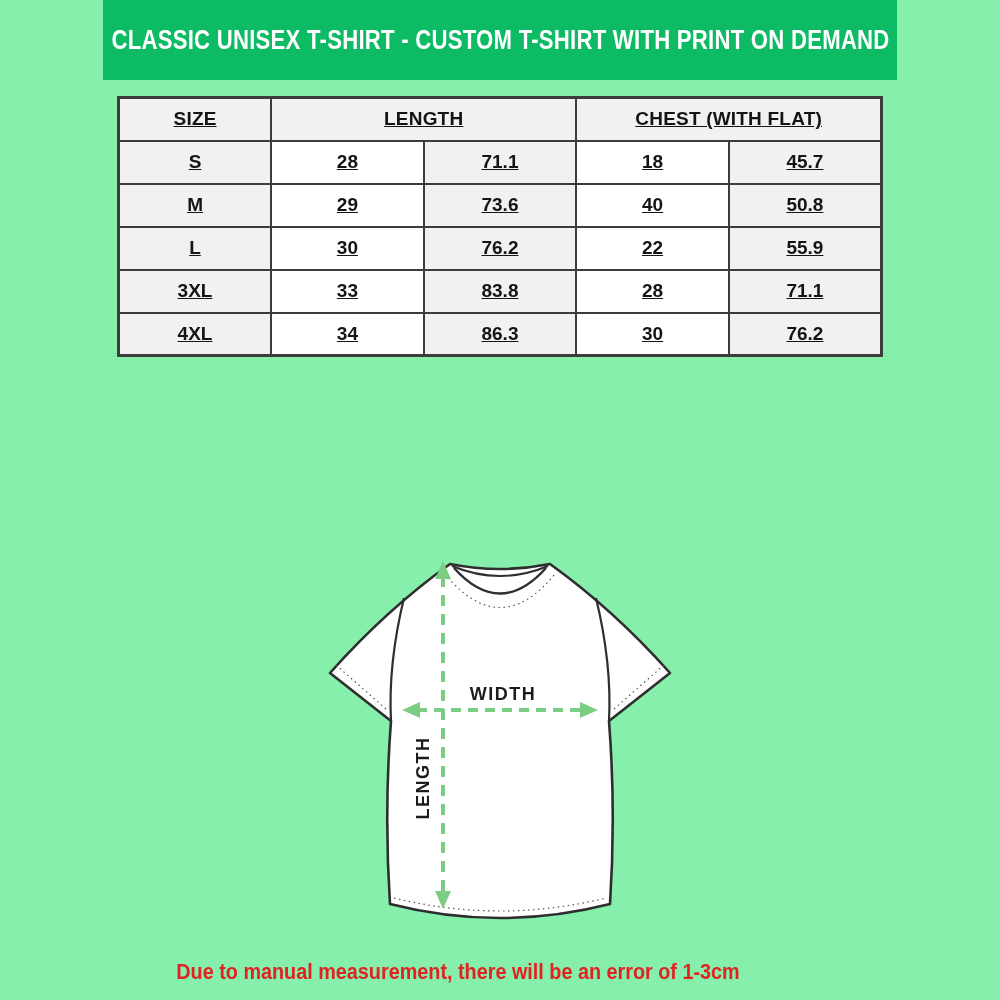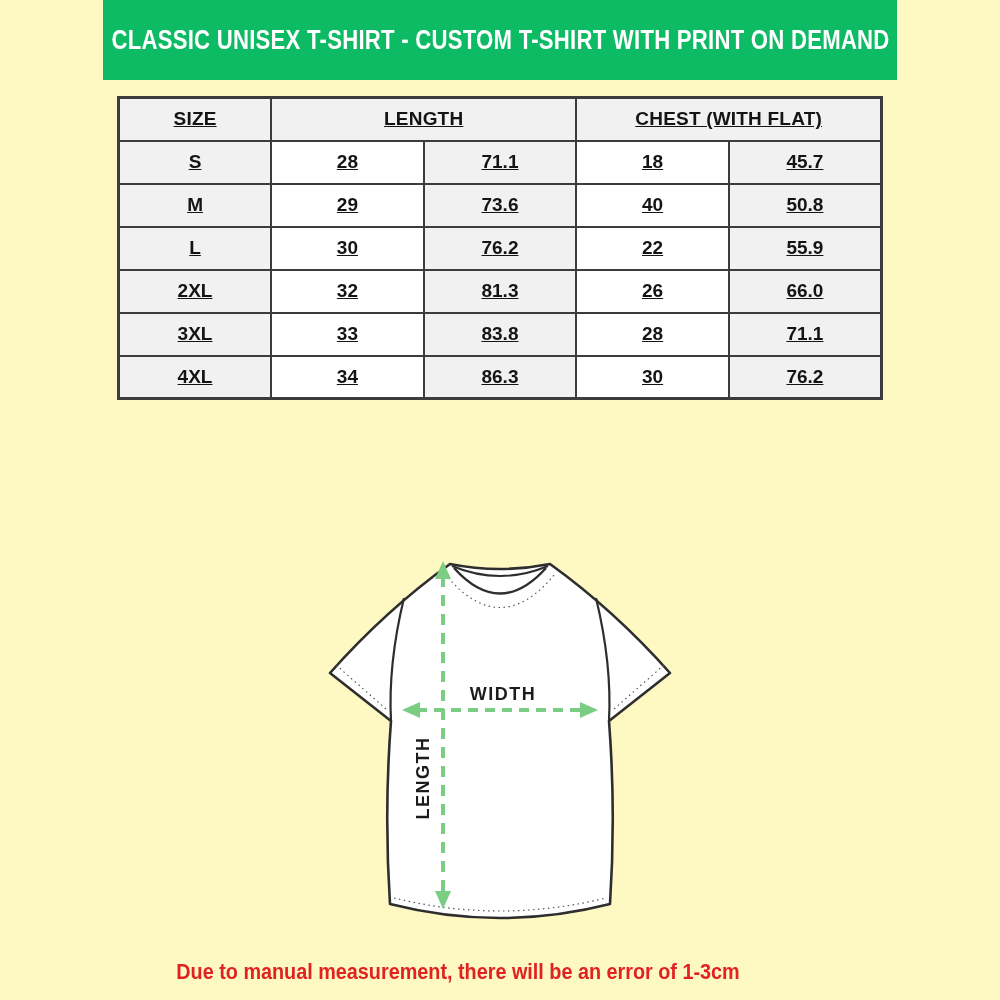--- a/index.html
+++ b/index.html
@@ -5,21 +5,21 @@
   :root{
     --green:#0cbb64;
     --arrow-green:#7ccd84;
     --red:#e02222;
     --border:#3c3c3c;
     --cell-gray:#f1f1f1;
   }
   *{margin:0;padding:0;box-sizing:border-box;}
   body{background:#ffffff;font-family:"Liberation Sans",sans-serif;}
   .canvas{
-    position:relative;width:1000px;height:1000px;background:#fef9c3;overflow:hidden;
+    position:relative;width:1000px;height:1000px;background:#86efac;overflow:hidden;
   }
   .banner{
     position:absolute;left:103px;top:0;width:794px;height:80px;
     background:var(--green);display:flex;align-items:center;justify-content:center;
   }
   .banner-text{
     color:#ffffff;font-weight:bold;font-size:27px;white-space:nowrap;
     letter-spacing:.3px;display:inline-block;transform:scaleX(.82);transform-origin:center;
   }
   table.size-chart{
@@ -79,27 +79,20 @@
           <td class="cm-col">50.8</td>
         </tr>
         <tr>
           <td class="size-col">L</td>
           <td>30</td>
           <td class="cm-col">76.2</td>
           <td>22</td>
           <td class="cm-col">55.9</td>
         </tr>
         <tr>
-          <td class="size-col">2XL</td>
-          <td>32</td>
-          <td class="cm-col">81.3</td>
-          <td>26</td>
-          <td class="cm-col">66.0</td>
-        </tr>
-        <tr>
           <td class="size-col">3XL</td>
           <td>33</td>
           <td class="cm-col">83.8</td>
           <td>28</td>
           <td class="cm-col">71.1</td>
         </tr>
         <tr>
           <td class="size-col">4XL</td>
           <td>34</td>
           <td class="cm-col">86.3</td>

